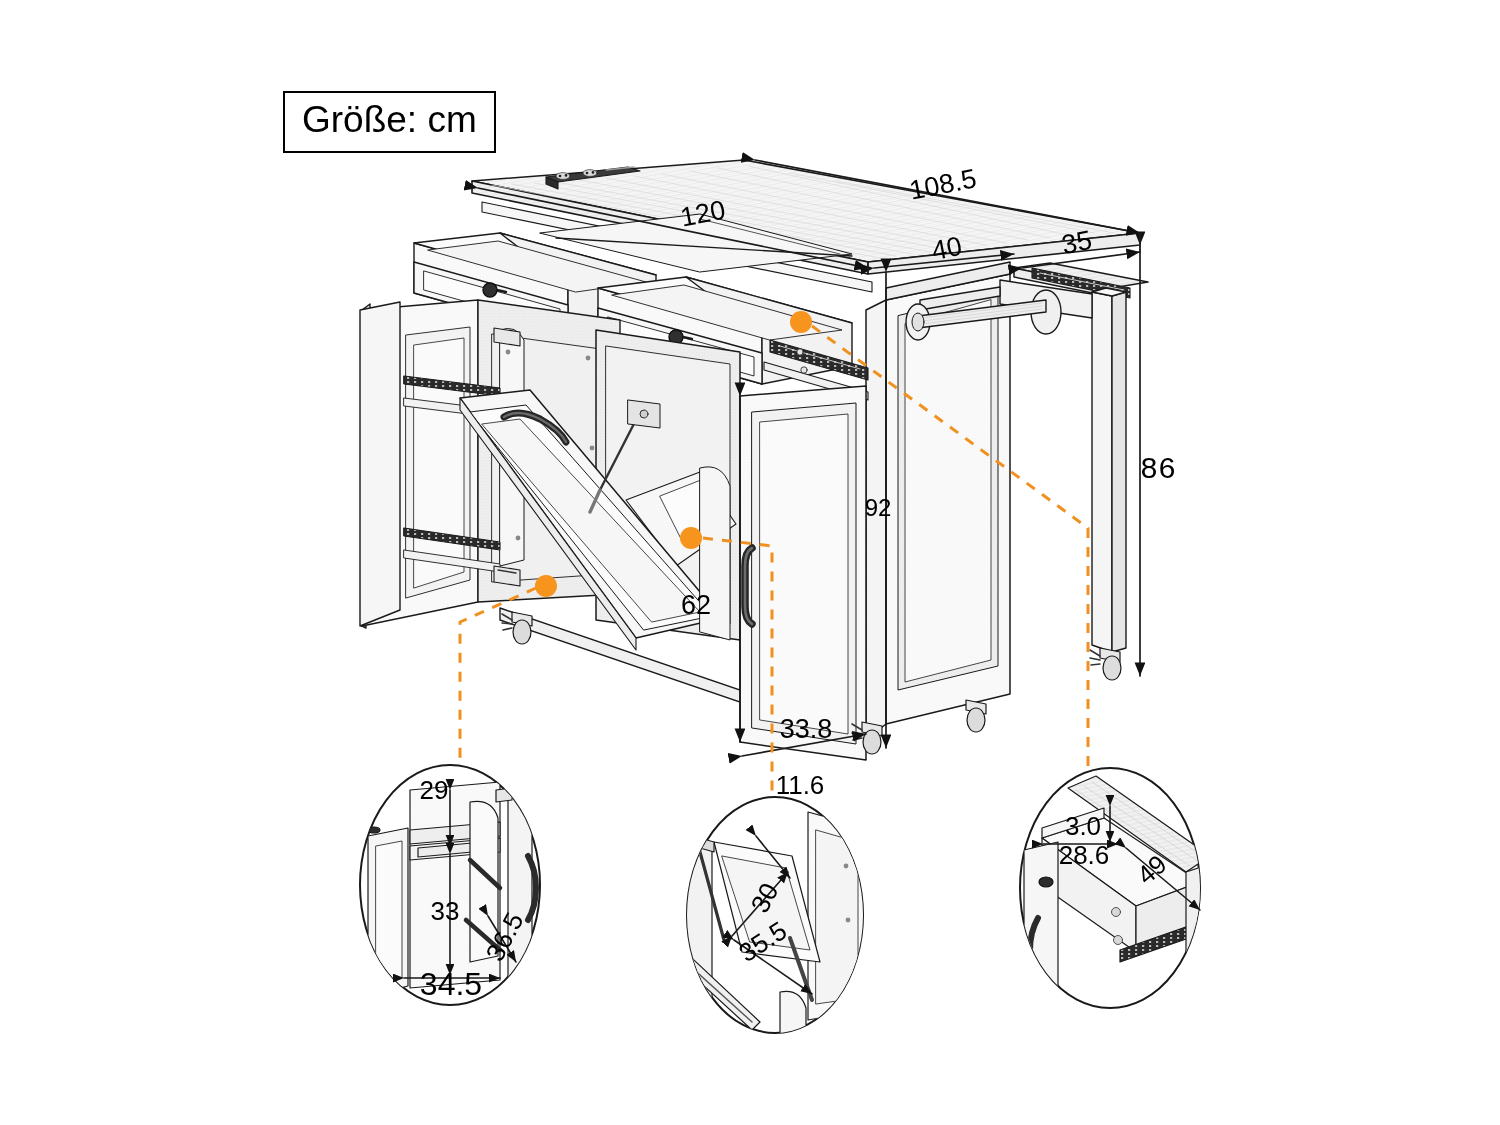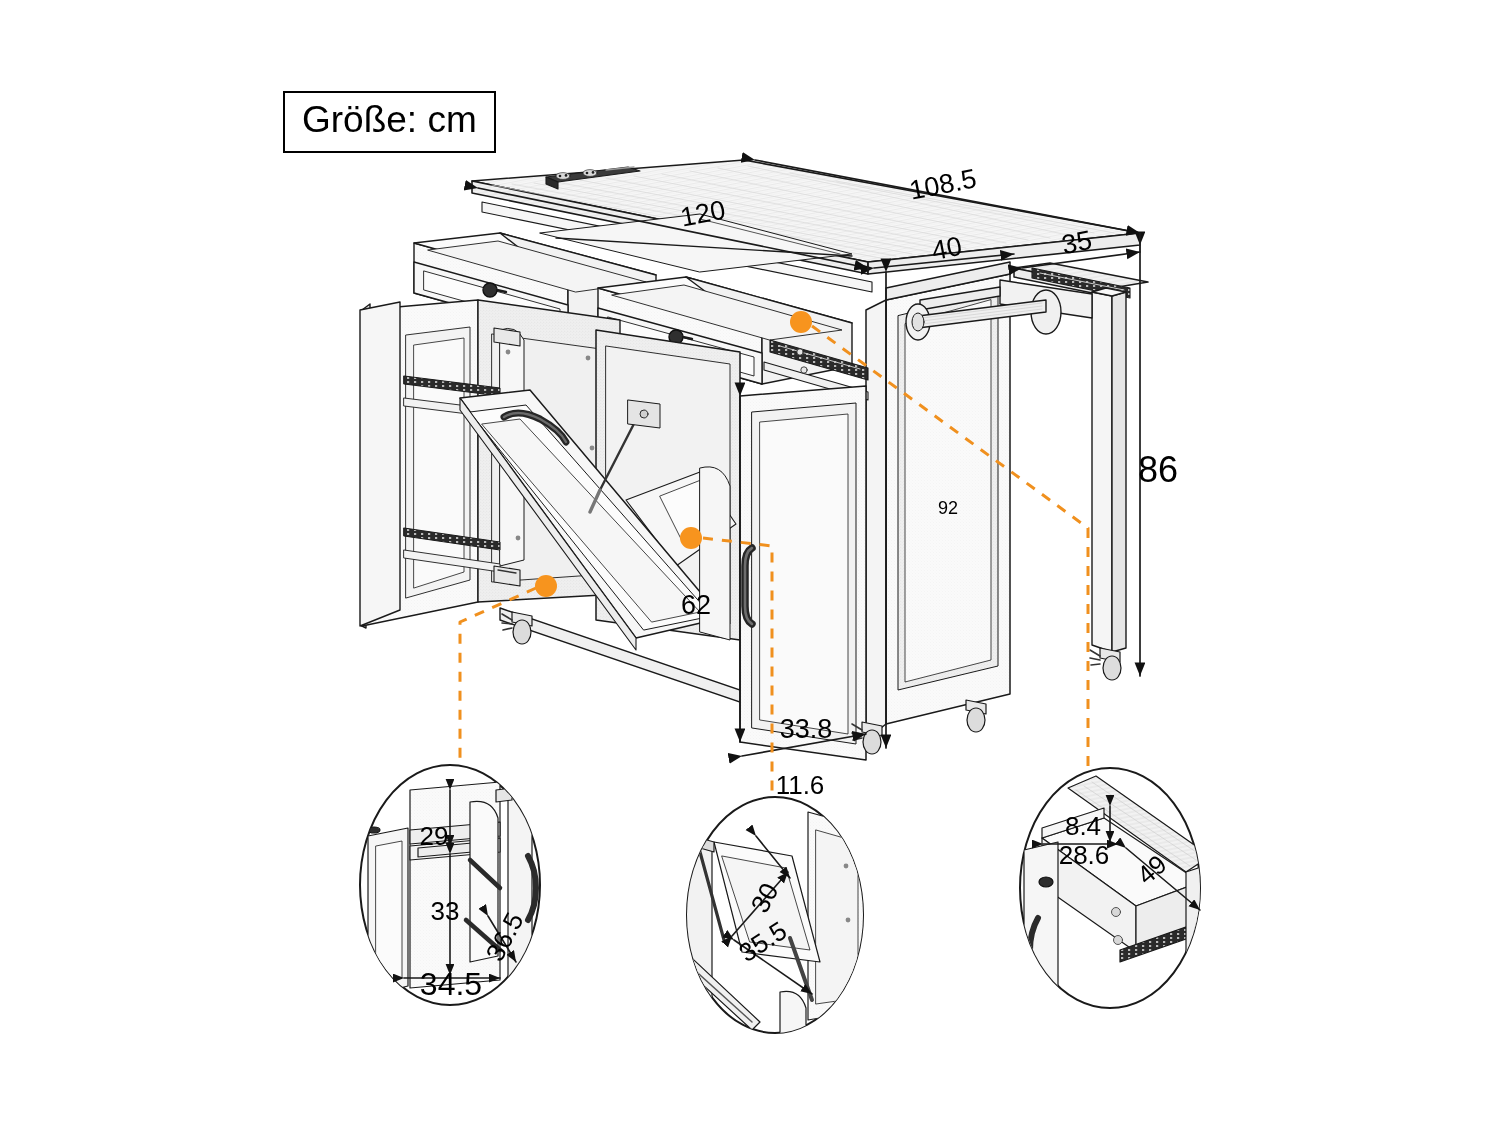--- a/index.html
+++ b/index.html
@@ -476,29 +476,29 @@
 
   <div class="unit-box">
     <div class="unit-box-label">Größe: cm</div>
   </div>
 
   <div id="dim-layer">
       <div class="dim-label" style="font-size: 27px; left: 703px; top: 214px; transform: translate(-50%, -50%) rotate(-11deg);">120</div>
       <div class="dim-label" style="font-size: 27px; left: 943px; top: 185px; transform: translate(-50%, -50%) rotate(-11deg);">108.5</div>
       <div class="dim-label" style="font-size: 27px; left: 947px; top: 249px; transform: translate(-50%, -50%) rotate(-11deg);">40</div>
       <div class="dim-label" style="font-size: 27px; left: 1077px; top: 243px; transform: translate(-50%, -50%) rotate(-11deg);">35</div>
-      <div class="dim-label" style="font-size: 18px; left: 948px; top: 508px; transform: translate(-50%, -50%) rotate(0deg);">92</div>
-      <div class="dim-label" style="font-size: 36px; left: 1158px; top: 470px; transform: translate(-50%, -50%) rotate(0deg);">86</div>
+      <div class="dim-label" style="font-size: 24px; left: 878px; top: 508px; transform: translate(-50%, -50%) rotate(0deg);">92</div>
+      <div class="dim-label" style="font-size: 30px; left: 1158px; top: 470px; transform: translate(-50%, -50%) rotate(0deg); font-family: Liberation Mono, monospace;">86</div>
       <div class="dim-label" style="font-size: 27px; left: 696px; top: 605px; transform: translate(-50%, -50%) rotate(0deg);">62</div>
       <div class="dim-label" style="font-size: 27px; left: 806px; top: 729px; transform: translate(-50%, -50%) rotate(0deg);">33.8</div>
-      <div class="dim-label" style="font-size: 26px; left: 434px; top: 836px; transform: translate(-50%, -50%) rotate(0deg);">29</div>
+      <div class="dim-label" style="font-size: 26px; left: 434px; top: 790px; transform: translate(-50%, -50%) rotate(0deg);">29</div>
       <div class="dim-label" style="font-size: 26px; left: 432px; top: 911px; transform: translate(-50%, -50%) rotate(0deg); margin-left: 13px;">33</div>
       <div class="dim-label" style="font-size: 26px; left: 505px; top: 937px; transform: translate(-50%, -50%) rotate(-62deg);">36.5</div>
       <div class="dim-label" style="font-size: 32px; left: 451px; top: 984px; transform: translate(-50%, -50%) rotate(0deg);">34.5</div>
       <div class="dim-label" style="font-size: 26px; left: 800px; top: 785px; transform: translate(-50%, -50%) rotate(0deg);">11.6</div>
       <div class="dim-label" style="font-size: 26px; left: 765px; top: 898px; transform: translate(-50%, -50%) rotate(-62deg);">30</div>
       <div class="dim-label" style="font-size: 26px; left: 763px; top: 942px; transform: translate(-50%, -50%) rotate(-33deg);">35.5</div>
-      <div class="dim-label" style="font-size: 26px; left: 1083px; top: 826px; transform: translate(-50%, -50%) rotate(0deg);">8.4</div>
+      <div class="dim-label" style="font-size: 26px; left: 1083px; top: 826px; transform: translate(-50%, -50%) rotate(0deg);">3.0</div>
       <div class="dim-label" style="font-size: 26px; left: 1084px; top: 855px; transform: translate(-50%, -50%) rotate(0deg);">28.6</div>
       <div class="dim-label" style="font-size: 26px; left: 1152px; top: 870px; transform: translate(-50%, -50%) rotate(-40deg);">49</div>
     </div>
 
 </div>
 
 </body></html>

